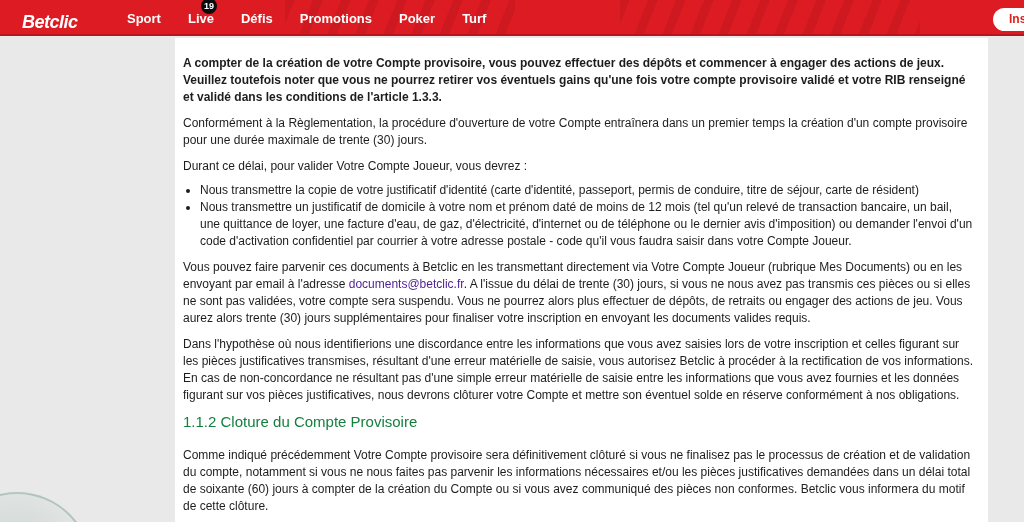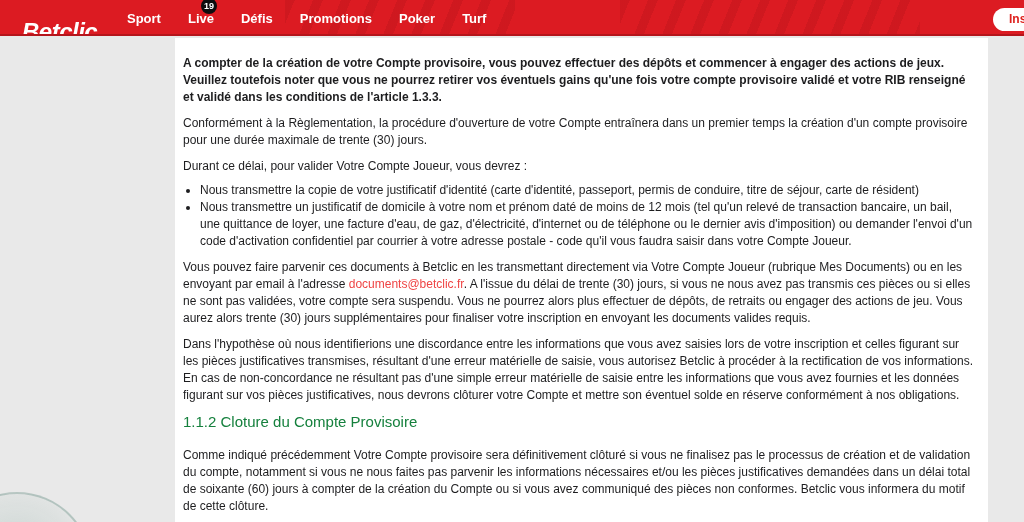--- a/index.html
+++ b/index.html
@@ -32,23 +32,23 @@
     position: absolute;
     top: 0; height: 36px;
     background: repeating-linear-gradient(112deg,
       rgba(90,0,0,0.10) 0 9px, rgba(90,0,0,0) 9px 26px);
     pointer-events: none;
   }
   .stripes.s1 { left: 285px; width: 230px; }
   .stripes.s2 { left: 620px; width: 300px; }
   .brand {
     position: absolute;
-    left: 22px; top: 18px;
+    left: 22px; top: 12px;
     color: #ffffff;
-    font-size: 24px;
+    font-size: 18px;
     font-weight: 700;
     font-style: italic;
     letter-spacing: -0.5px;
   }
   .nav {
     position: absolute;
     left: 127px; top: 0;
     height: 36px;
     display: flex;
     align-items: center;
@@ -115,21 +115,21 @@
     font-weight: 400;
     color: #15803d;
   }
   .content .h-section {
     margin: 8px 0 12px;
     font-size: 13px;
     line-height: 16px;
     font-weight: 700;
   }
   .email-link {
-    color: #ef4444;
+    color: #4c1d95;
     text-decoration: none;
     cursor: pointer;
   }
 
   
   .orb {
     position: absolute;
     left: -58px; top: 492px;
     width: 150px; height: 150px;
     border-radius: 50%;

